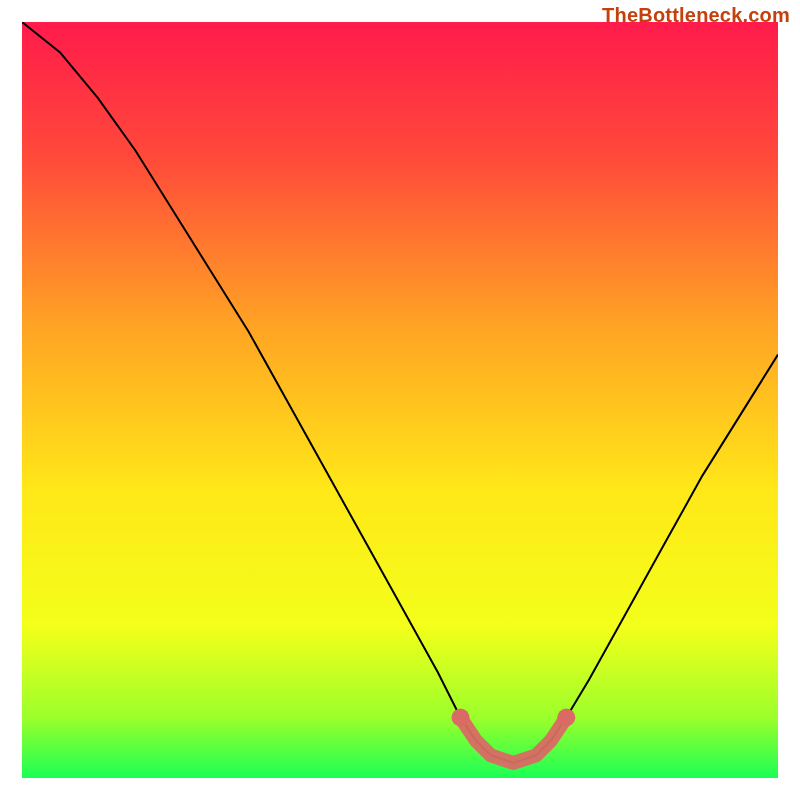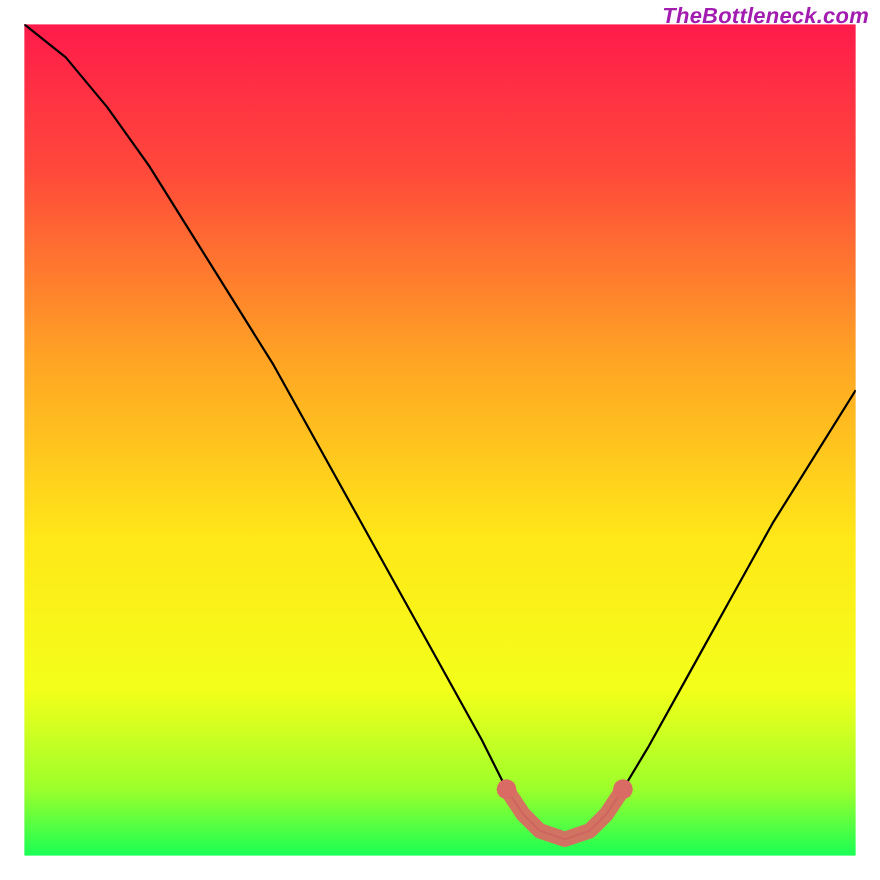--- a/index.html
+++ b/index.html
@@ -10,23 +10,22 @@
     background: #ffffff;
     font-family: Arial, Helvetica, sans-serif;
     position: relative;
   }
   .watermark {
     position: absolute;
     top: 4px;
     right: 10px;
     font-size: 20px;
     font-weight: bold;
-    color: #a21caf;
+    color: #c2410c;
     letter-spacing: 0.2px;
-    font-style: italic;
   }
   .plot {
     position: absolute;
     left: 22px;
     top: 22px;
     width: 756px;
     height: 756px;
   }
   svg { display: block; }
 </style>

